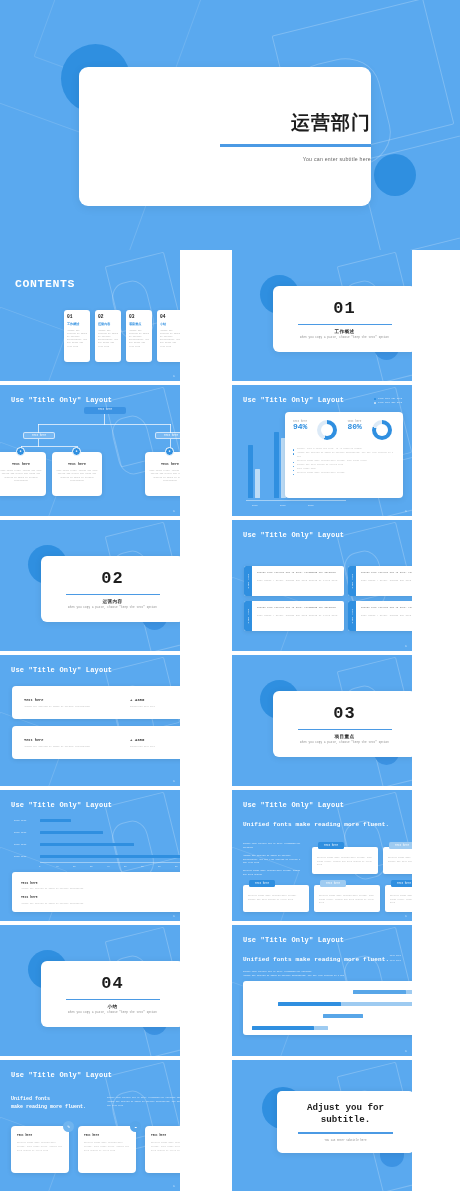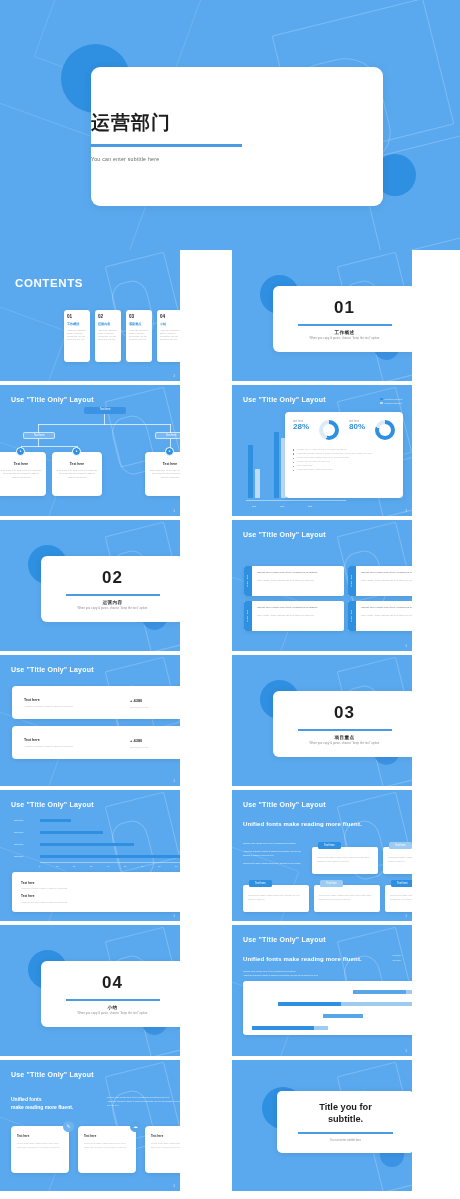--- a/index.html
+++ b/index.html
@@ -8,21 +8,21 @@
   body { display:flex; flex-direction:column; }
 
   .sheet { width:460px; height:1199px; background:#fff; position:relative; }
 
   
   .hero { width:460px; height:250px; position:relative; overflow:hidden;
           background:#5aa9ef; }
   .grid { display:grid; grid-template-columns:228px 228px; gap:4px 4px;
           padding:0 0 0 0; justify-content:space-between; }
   .slide { width:180px; height:131px; position:relative; overflow:hidden;
-           background:#5aa9ef; }
+           background:#5aa9ef;font-family:Liberation Mono, monospace; }
 
   
   .bg { position:absolute; inset:0; overflow:hidden; pointer-events:none; }
   .bg::before { content:""; position:absolute; right:-6%; top:-28%;
     width:62%; height:150%; background:
       linear-gradient(135deg, rgba(255,255,255,.10) 0 6%, transparent 6%),
       linear-gradient(115deg, rgba(255,255,255,.09) 0 4%, transparent 4%);
     transform:rotate(-8deg); }
   .bg i { position:absolute; border:1.2px solid rgba(255,255,255,.22);
     border-radius:2px; display:block; }
@@ -37,24 +37,24 @@
 
   .pagenum { position:absolute; right:5px; bottom:3px; color:rgba(255,255,255,.75);
              font-size:3px; letter-spacing:.2px; }
 
   
   .hero .ring { position:absolute; border-radius:50%; background:#2f8fe0; }
   .hero .ring.r1 { left:61px; top:44px;  width:69px; height:69px; }
   .hero .ring.r2 { left:374px; top:154px; width:42px; height:42px; }
   .hero .sq { position:absolute; left:85px; top:68px; width:36px; height:36px;
               background:#2f8fe0; border-radius:4px; }
-  .hero .card { position:absolute; left:91px; top:67px; width:292px; height:139px;
+  .hero .card { position:absolute; left:79px; top:67px; width:292px; height:139px;
                 background:#fff; border-radius:9px; z-index:3;
                 box-shadow:0 2px 10px rgba(0,0,0,.08);
-                display:flex; flex-direction:column; align-items:flex-start;
+                display:flex; flex-direction:column; align-items:flex-end;
                 justify-content:center; }
   .hero h1 { font-size:19px; line-height:1.22; font-weight:800; color:#1d1d1d;
              letter-spacing:1px; text-align:center; }
   .hero .rule { width:151px; height:2.2px; background:#4b9ae4; margin:10px 0 9px; }
   .hero .sub { font-size:5.2px; color:#666; letter-spacing:.25px; }
 
   
   .stitle { position:absolute; left:11px; top:11px; color:#fff; font-size:7px;
             font-weight:700; letter-spacing:.2px; z-index:4; }
   .lead { position:absolute; left:11px; top:31px; color:#fff; font-size:6px;
@@ -383,21 +383,21 @@
     </div>
     <div class="axis"></div>
     <div class="blab" style="left:20px">Text</div>
     <div class="blab" style="left:48px">Text</div>
     <div class="blab" style="left:76px">Text</div>
 
     <div class="panel">
       <div class="donrow">
         <div>
           <div class="dlab">text here</div>
-          <div class="dpct">28%</div>
+          <div class="dpct">94%</div>
         </div>
         <div class="donut" style="background:conic-gradient(#2f8fe0 0deg 198deg,#dceaf7 198deg 360deg)"></div>
         <div>
           <div class="dlab">text here</div>
           <div class="dpct">80%</div>
         </div>
         <div class="donut" style="background:conic-gradient(#2f8fe0 0deg 288deg,#dceaf7 288deg 360deg)"></div>
       </div>
       <div class="blist">
         <div>Choose, copy &amp; paste PPT text, it is based on change</div>
@@ -710,21 +710,21 @@
     <div class="bg">
           <i class="a"></i>
           <i class="b"></i>
           <i class="c"></i>
         </div>
     <div class="ring" style="left:30px; top:27px; width:42px; height:42px;"></div>
     <div class="sq" style="left:45px; top:41px; width:22px; height:22px;"></div>
     <div class="ring2" style="right:8px; bottom:24px; width:24px; height:24px;"></div>
     <div class="card">
       <h3>
-        <span>Title you for</span><br>
+        <span>Adjust you for</span><br>
         <span>subtitle.</span>
       </h3>
       <div class="rule"></div>
       <div class="sub">You can enter subtitle here</div>
     </div>
   </div>
 
 </div>
 </div>
 

